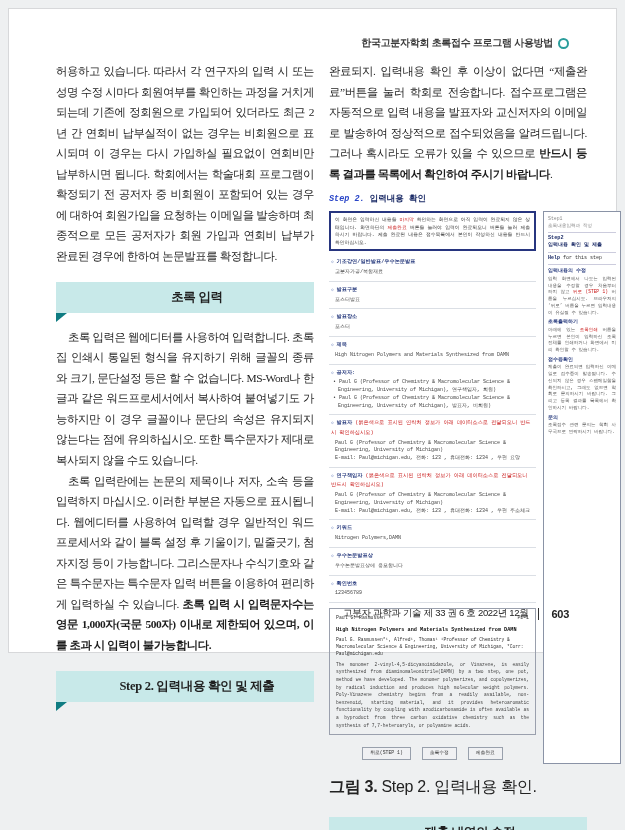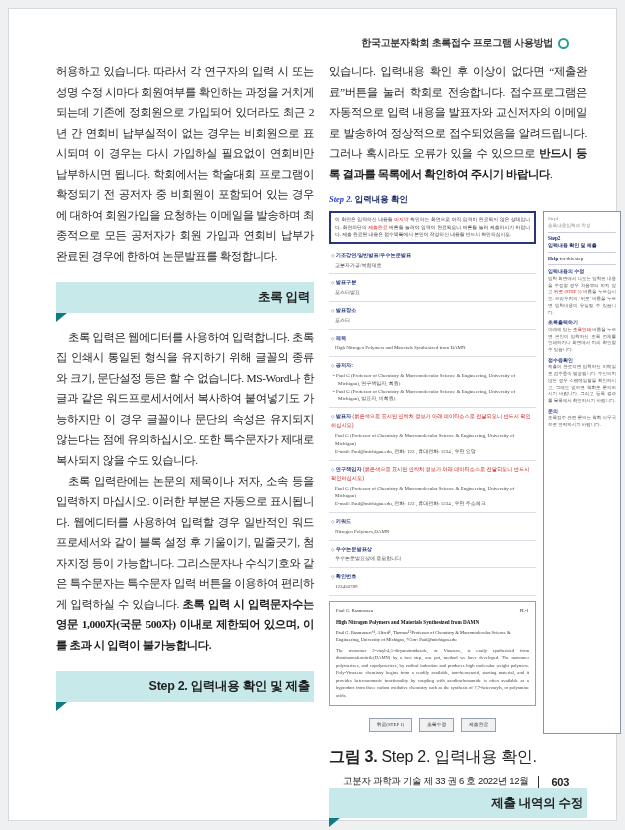--- a/index.html
+++ b/index.html
@@ -2,21 +2,21 @@
 <html><head>
 <meta charset="utf-8">
 <style>
   html,body { margin:0; padding:0; }
   body {
     width:625px; height:830px; position:relative;
     background:#eef0f1;
     font-family:"Liberation Serif", serif;
   }
   .page {
-    position:absolute; left:8px; top:8px; width:609px; height:813px;
+    position:absolute; left:8px; top:8px; width:609px; height:645px;
     background:#ffffff; border:1px solid #d7d8da; box-sizing:border-box;
   }
   
   .hdr {
     position:absolute; top:27px; right:47px;
     display:flex; align-items:center; gap:5px;
     font-family:"Liberation Sans", sans-serif;
     font-size:10px; font-weight:bold; color:#3b3b3b; letter-spacing:-0.3px;
   }
   .ring {
@@ -29,30 +29,30 @@
     display:flex; gap:15px;
   }
   .col { width:258px; font-size:11.4px; line-height:1.8; text-align:justify;
          color:#1d1d1d; letter-spacing:-0.4px; }
   .col p { margin:0; }
   .ind { text-indent:12px; }
   .b { font-weight:bold; }
   
   .band {
     position:relative; background:#c8e9e9; margin:16px 0 14px;
-    font-family:Liberation Sans, sans-serif; font-weight:bold;
+    font-family:Liberation Serif, serif; font-weight:bold;
     font-size:12.5px; color:#1f1f1f; padding:4px 4px 4px 28px;
-    text-align:right; text-indent:0; letter-spacing:-0.3px;
+    text-align:center; text-indent:0; letter-spacing:-0.3px;
   }
   .band::after {
     content:""; position:absolute; left:0; top:100%;
     border-top:9px solid #0f7c82; border-right:11px solid transparent;
   }
   
-  .fig { width:292px; font-family:Liberation Serif, serif; margin-top:8px; text-align:left; text-indent:0; letter-spacing:0; }
+  .fig { width:292px; font-family:Liberation Mono, monospace; margin-top:8px; text-align:left; text-indent:0; letter-spacing:0; }
   .fig-title { font-size:8.5px; margin-bottom:4px; }
   .fig-step { color:#2a46c8; font-style:italic; font-weight:bold; }
   .fig-rest { color:#1a2a66; font-weight:bold; }
   .fig-body { display:flex; gap:7px; align-items:stretch; }
   .fig-main { width:207px; }
   .fig-side { flex:1; border:1px solid #8a93a6; padding:3px 4px; font-size:4.6px;
               color:#555; line-height:1.5; box-sizing:border-box; background:#fff; }
   .notice { border:2px solid #27357f; padding:3px 4px; font-size:4.8px; color:#333;
             line-height:1.55; margin-bottom:3px; text-align:justify; }
   .red { color:#c81414; }
@@ -106,21 +106,21 @@
 
     <div class="col">
       <p>허용하고 있습니다. 따라서 각 연구자의 입력 시 또는 성명 수정 시마다 회원여부를 확인하는 과정을 거치게 되는데 기존에 정회원으로 가입되어 있더라도 최근 2년 간 연회비 납부실적이 없는 경우는 비회원으로 표시되며 이 경우는 다시 가입하실 필요없이 연회비만 납부하시면 됩니다. 학회에서는 학술대회 프로그램이 확정되기 전 공저자 중 비회원이 포함되어 있는 경우에 대하여 회원가입을 요청하는 이메일을 발송하며 최종적으로 모든 공저자가 회원 가입과 연회비 납부가 완료된 경우에 한하여 논문발표를 확정합니다.</p>
       <div class="band">초록 입력</div>
       <p class="ind">초록 입력은 웹에디터를 사용하여 입력합니다. 초록집 인쇄시 통일된 형식을 유지하기 위해 글꼴의 종류와 크기, 문단설정 등은 할 수 없습니다. MS-Word나 한글과 같은 워드프로세서에서 복사하여 붙여넣기도 가능하지만 이 경우 글꼴이나 문단의 속성은 유지되지 않는다는 점에 유의하십시오. 또한 특수문자가 제대로 복사되지 않을 수도 있습니다.</p>
       <p class="ind"><span>초록 입력란에는 논문의 제목이나 저자, 소속 등을 입력하지 마십시오. 이러한 부분은 자동으로 표시됩니다. 웹에디터를 사용하여 입력할 경우 일반적인 워드프로세서와 같이 블록 설정 후 기울이기, 밑줄긋기, 첨자지정 등이 가능합니다. 그리스문자나 수식기호와 같은 특수문자는 특수문자 입력 버튼을 이용하여 편리하게 입력하실 수 있습니다. </span><span class="b">초록 입력 시 입력문자수는 영문 1,000자(국문 500자) 이내로 제한되어 있으며, 이를 초과 시 입력이 불가능합니다.</span></p>
       <div class="band">Step 2. 입력내용 확인 및 제출</div>
     </div>
 
     <div class="col">
-      <p><span>있습니다. 입력내용 확인 후 이상이 없다면 “제출완료”버튼을 눌러 학회로 전송합니다. 접수프로그램은 자동적으로 입력 내용을 발표자와 교신저자의 이메일로 발송하여 정상적으로 접수되었음을 알려드립니다. 그러나 혹시라도 오류가 있을 수 있으므로 </span><span class="b">반드시 등록 결과를 목록에서 확인하여 주시기 바랍니다</span><span>.</span></p>
+      <p><span>완료되지. 입력내용 확인 후 이상이 없다면 “제출완료”버튼을 눌러 학회로 전송합니다. 접수프로그램은 자동적으로 입력 내용을 발표자와 교신저자의 이메일로 발송하여 정상적으로 접수되었음을 알려드립니다. 그러나 혹시라도 오류가 있을 수 있으므로 </span><span class="b">반드시 등록 결과를 목록에서 확인하여 주시기 바랍니다</span><span>.</span></p>
 
       <div class="fig">
         <div class="fig-title">
           <span class="fig-step">Step 2.</span><span class="fig-rest"> 입력내용 확인</span>
         </div>
         <div class="fig-body">
           <div class="fig-main">
             <div class="notice">
               <span>이 화면은 입력하신 내용을 </span><span class="red">마지막</span><span> 확인하는 화면으로 아직 입력이 완료되지 않은 상태입니다. 화면하단의 </span><span class="red">제출완료</span><span> 버튼을 눌러야 입력이 완료되오니 버튼을 눌러 제출하시기 바랍니다. 제출 완료된 내용은 접수목록에서 본인이 작성하신 내용을 반드시 확인하십시오.</span>
             </div>

